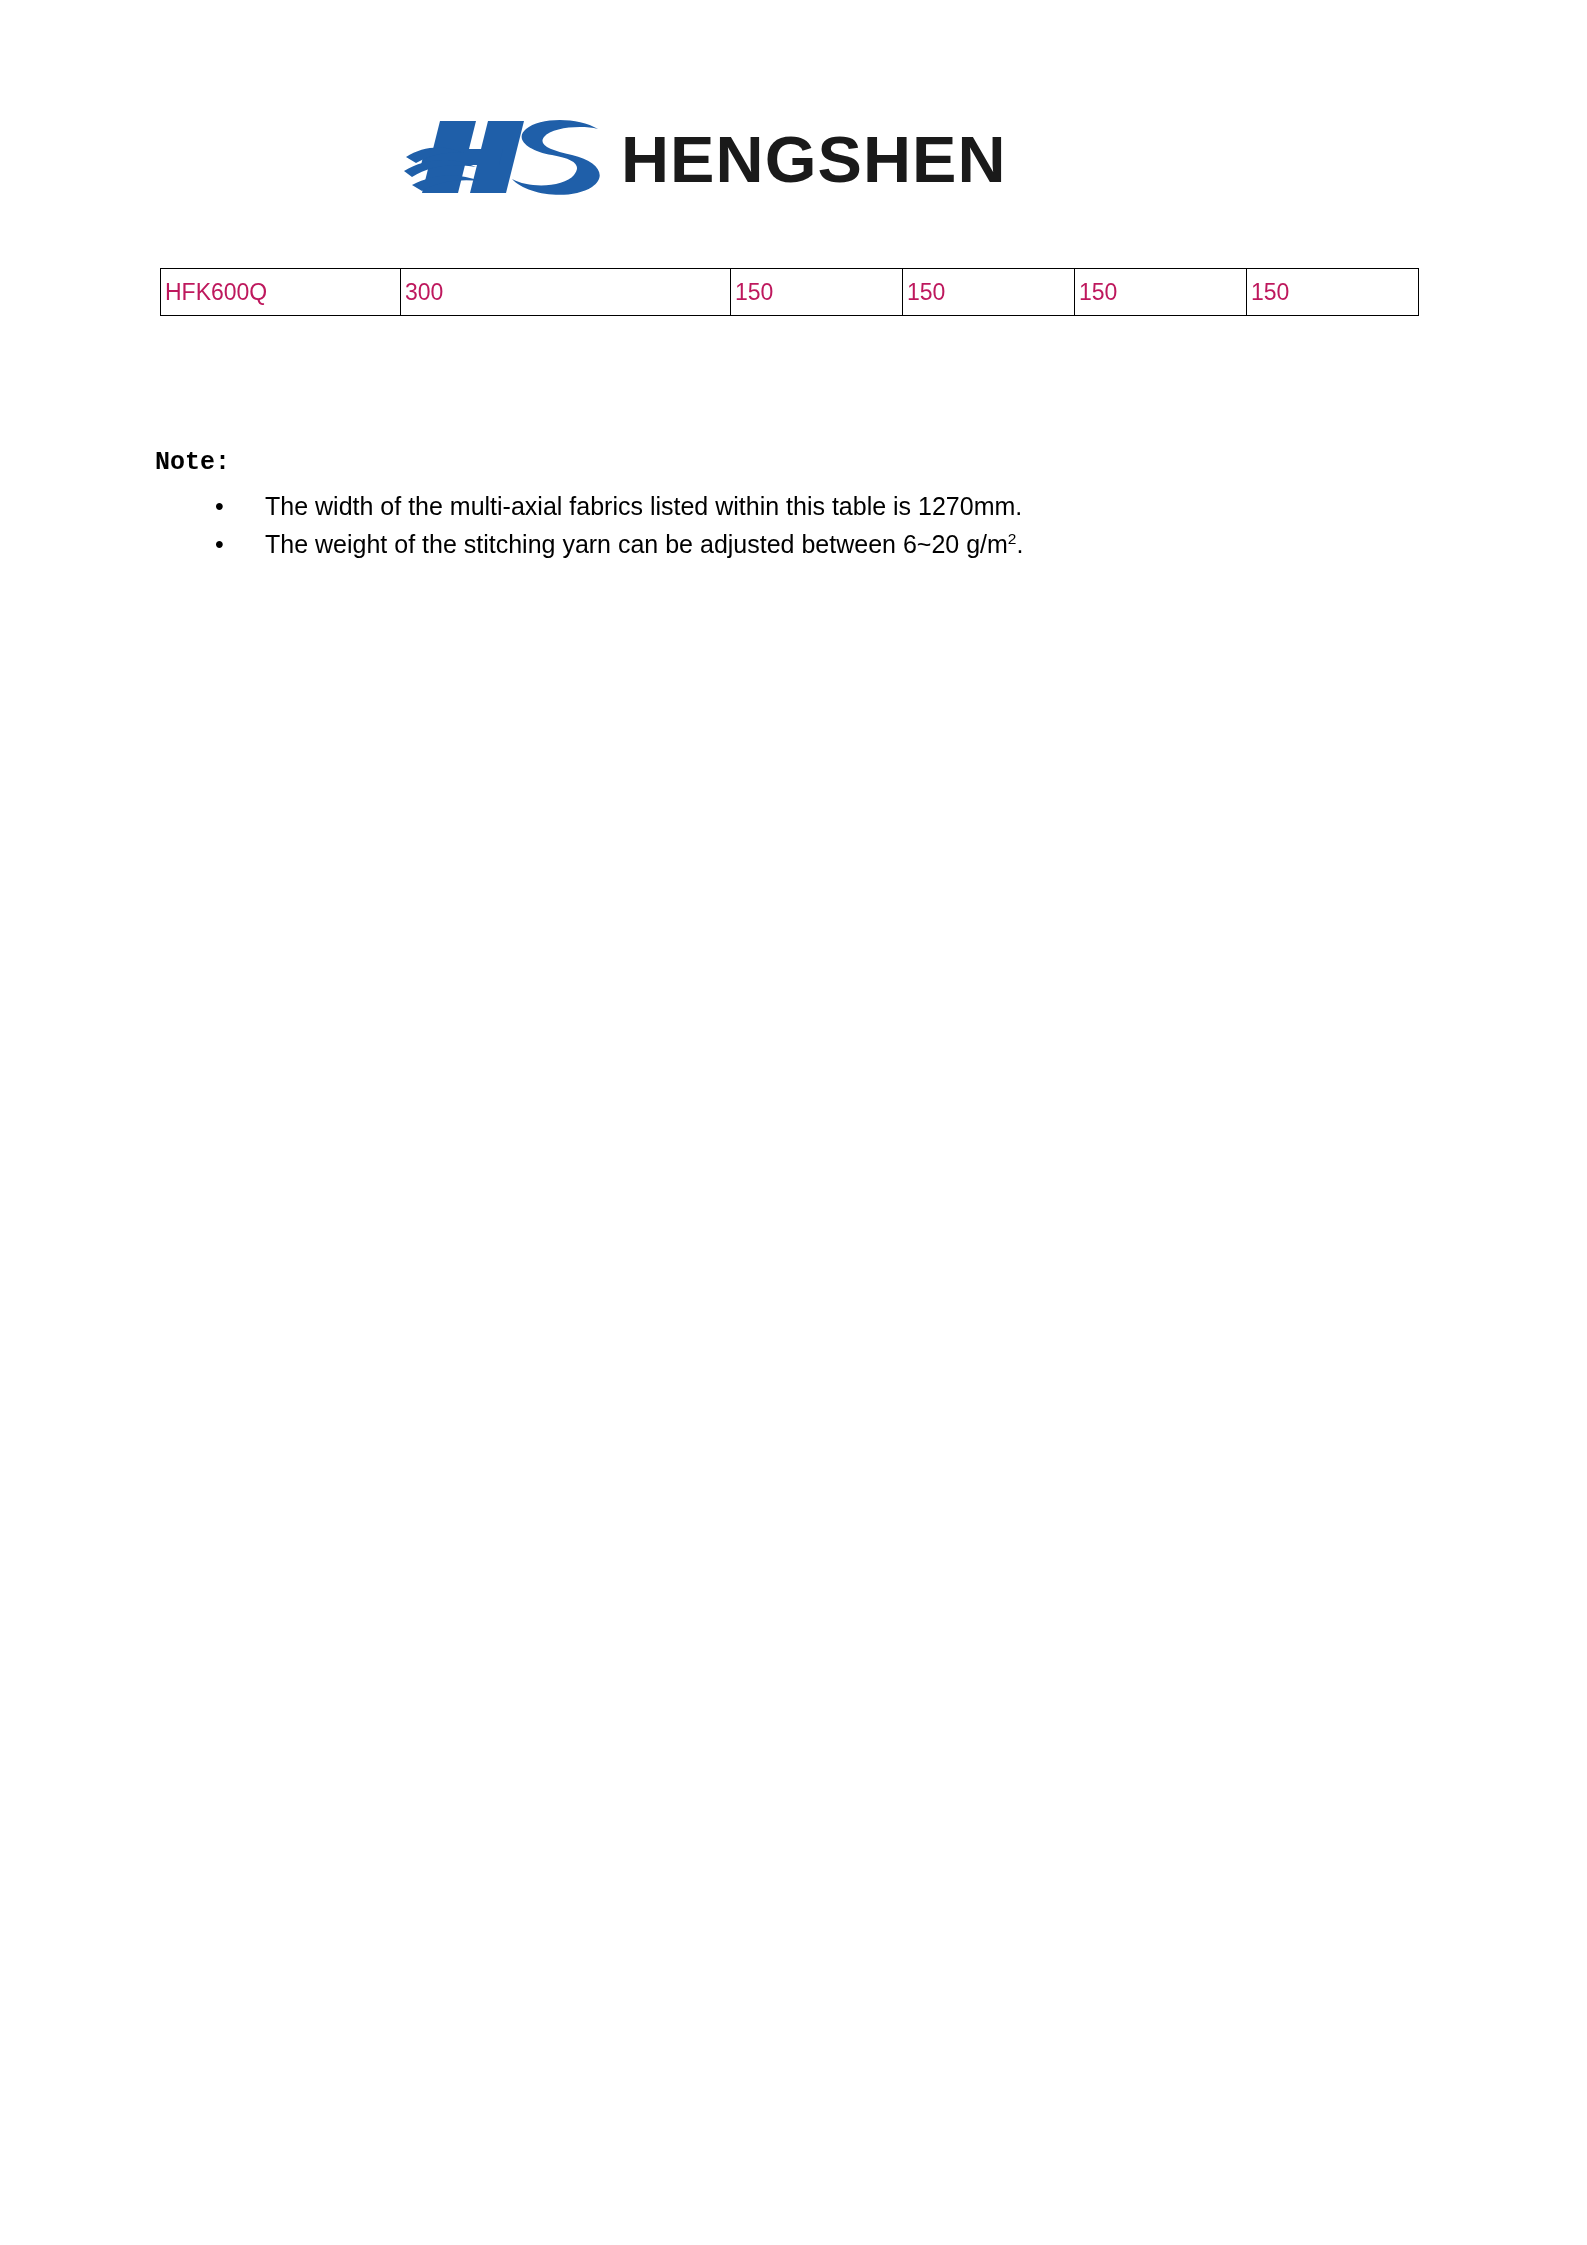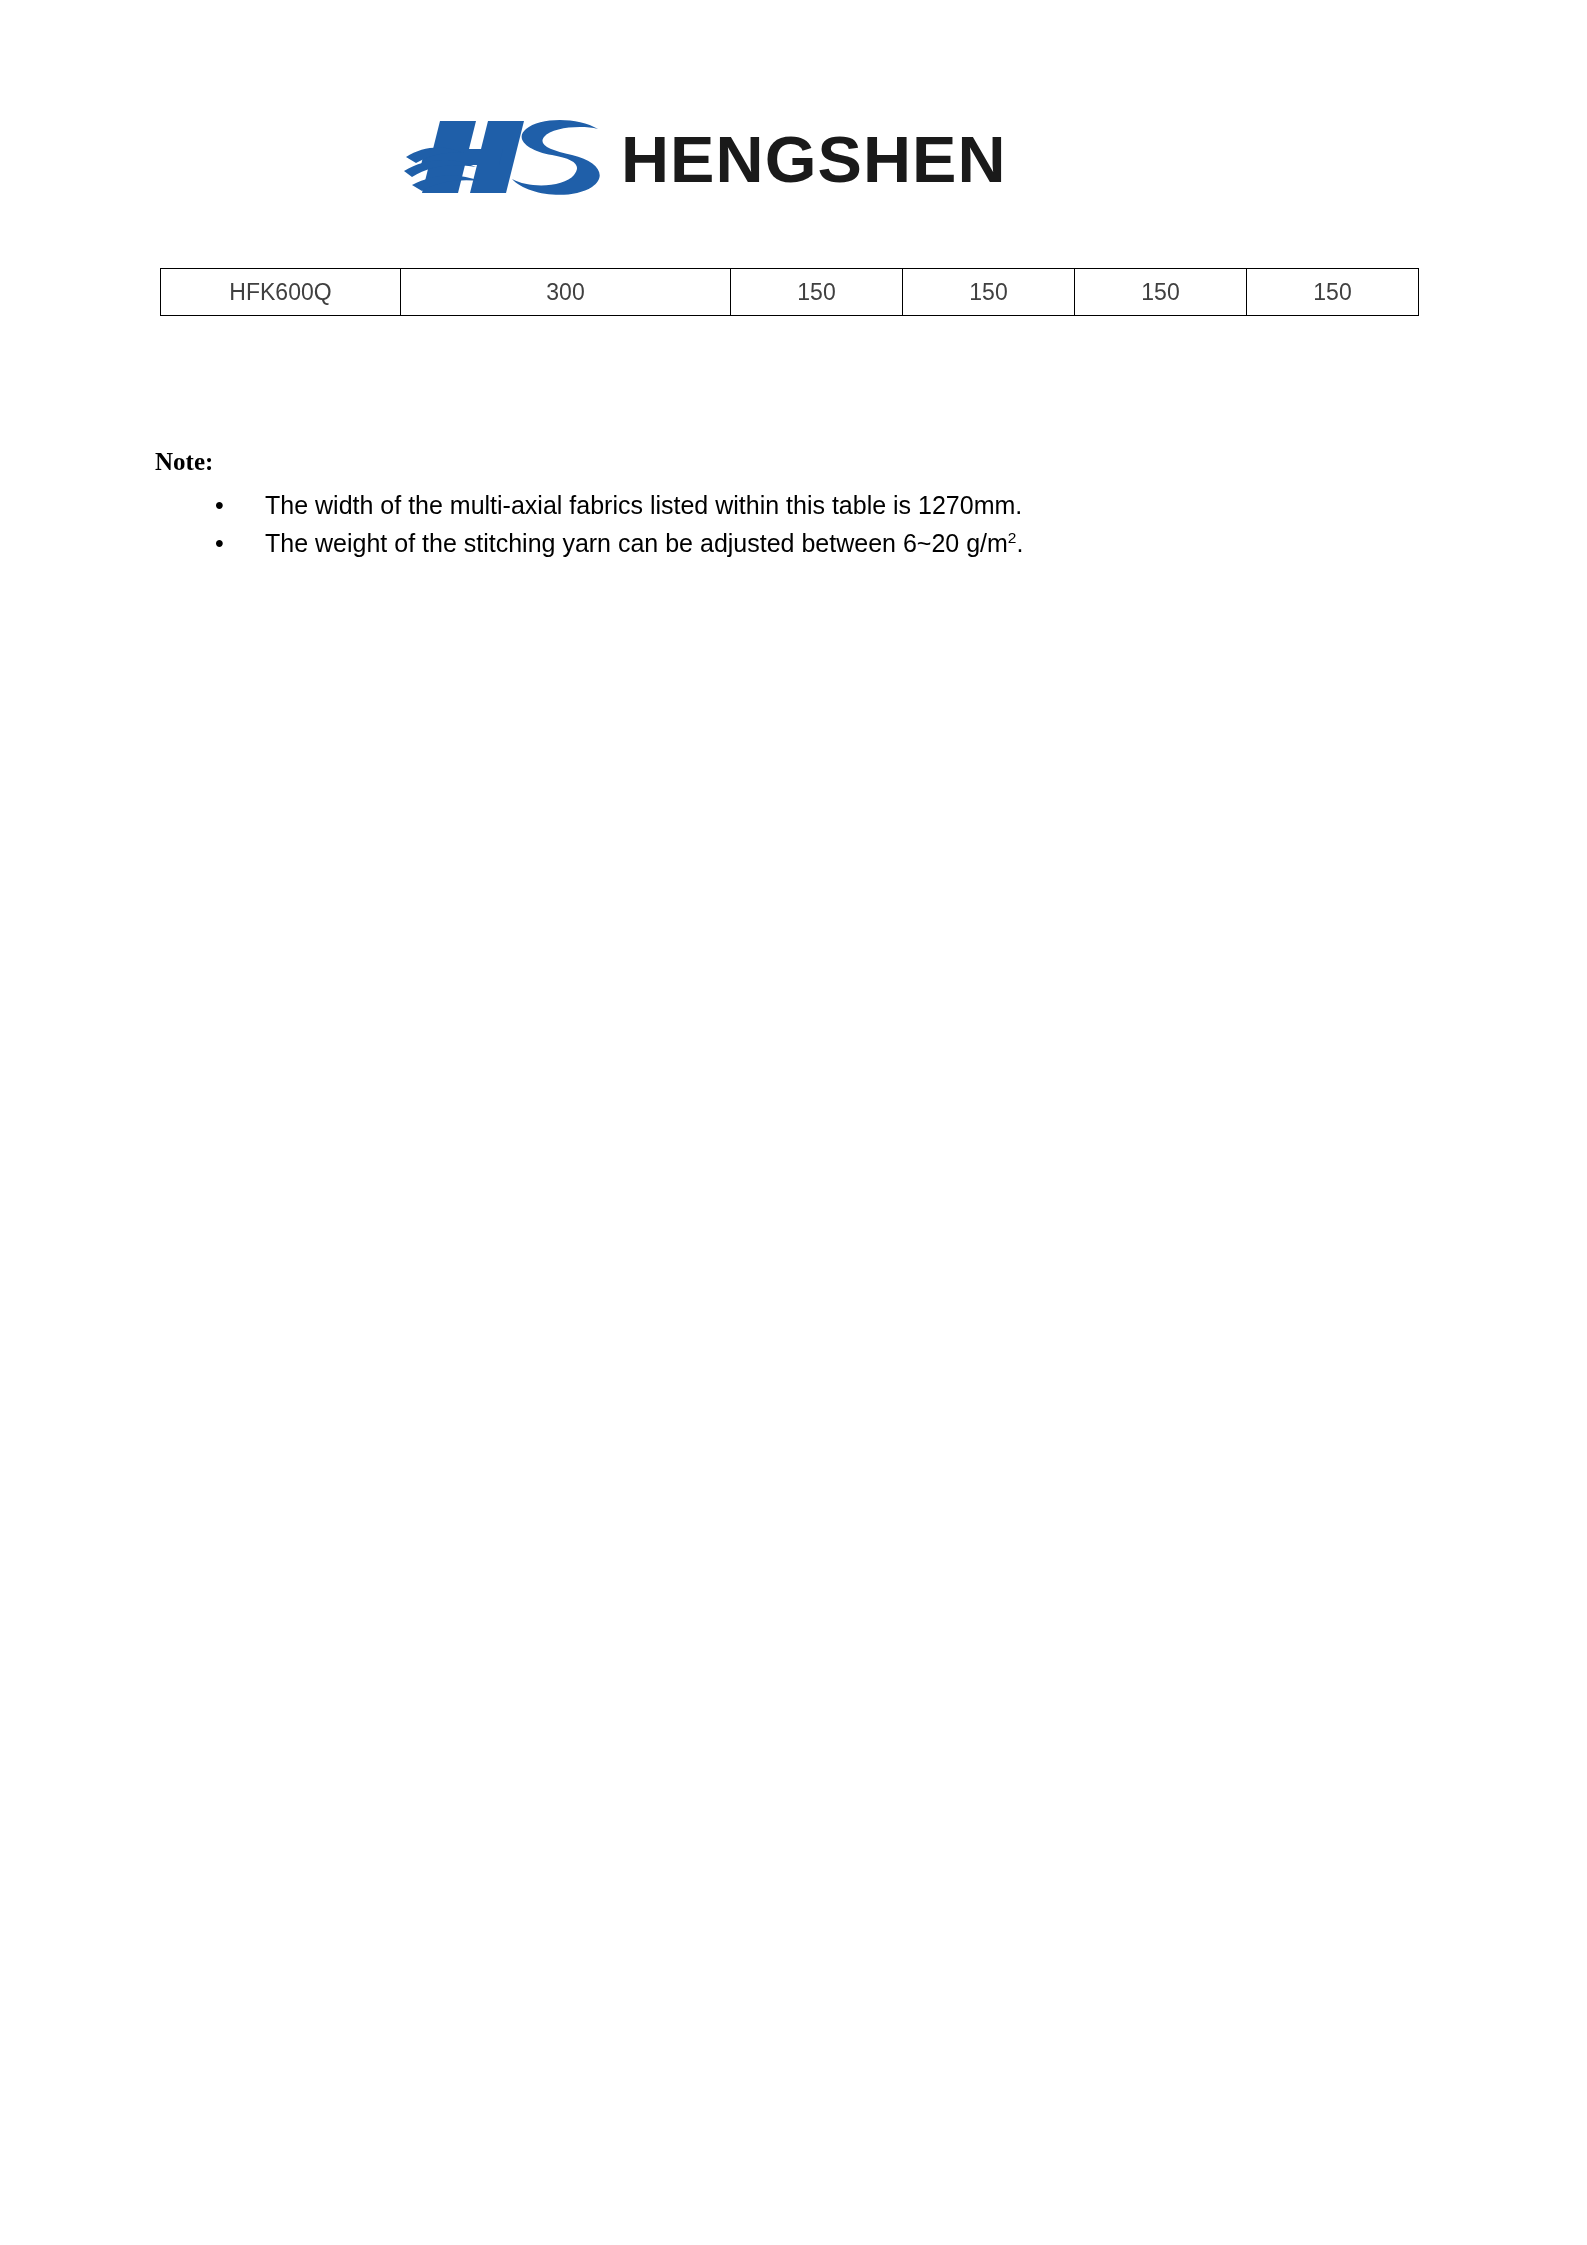--- a/index.html
+++ b/index.html
@@ -60,25 +60,25 @@
     width: 1258px;
   }
   table.spec {
     border-collapse: collapse;
     width: 100%;
     table-layout: fixed;
   }
   table.spec td {
     border: 1px solid #000000;
     height: 42px;
-    text-align: center;
+    text-align: left;
     vertical-align: middle;
     font-size: 23px;
     font-family: "Liberation Sans", sans-serif;
-    color: #404040;
+    color: #be185d;
     padding: 2px 4px;
   }
   
   table.spec tr:first-child td {
     border-top: 1px solid #000000;
   }
   col.c0 { width: 240px; }
   col.c1 { width: 330px; }
   col.c2 { width: 172px; }
   col.c3 { width: 172px; }
@@ -88,21 +88,21 @@
   
   .note-block {
     position: absolute;
     left: 155px;
     top: 448px;
     width: 1250px;
   }
   .note-title {
     font-size: 25px;
     font-weight: bold;
-    font-family: Liberation Serif, serif;
+    font-family: Liberation Mono, monospace;
     color: #000000;
     margin: 0 0 10px 0;
   }
   ul.note-list {
     list-style: none;
     margin: 0;
     padding: 0;
   }
   ul.note-list li {
     position: relative;

